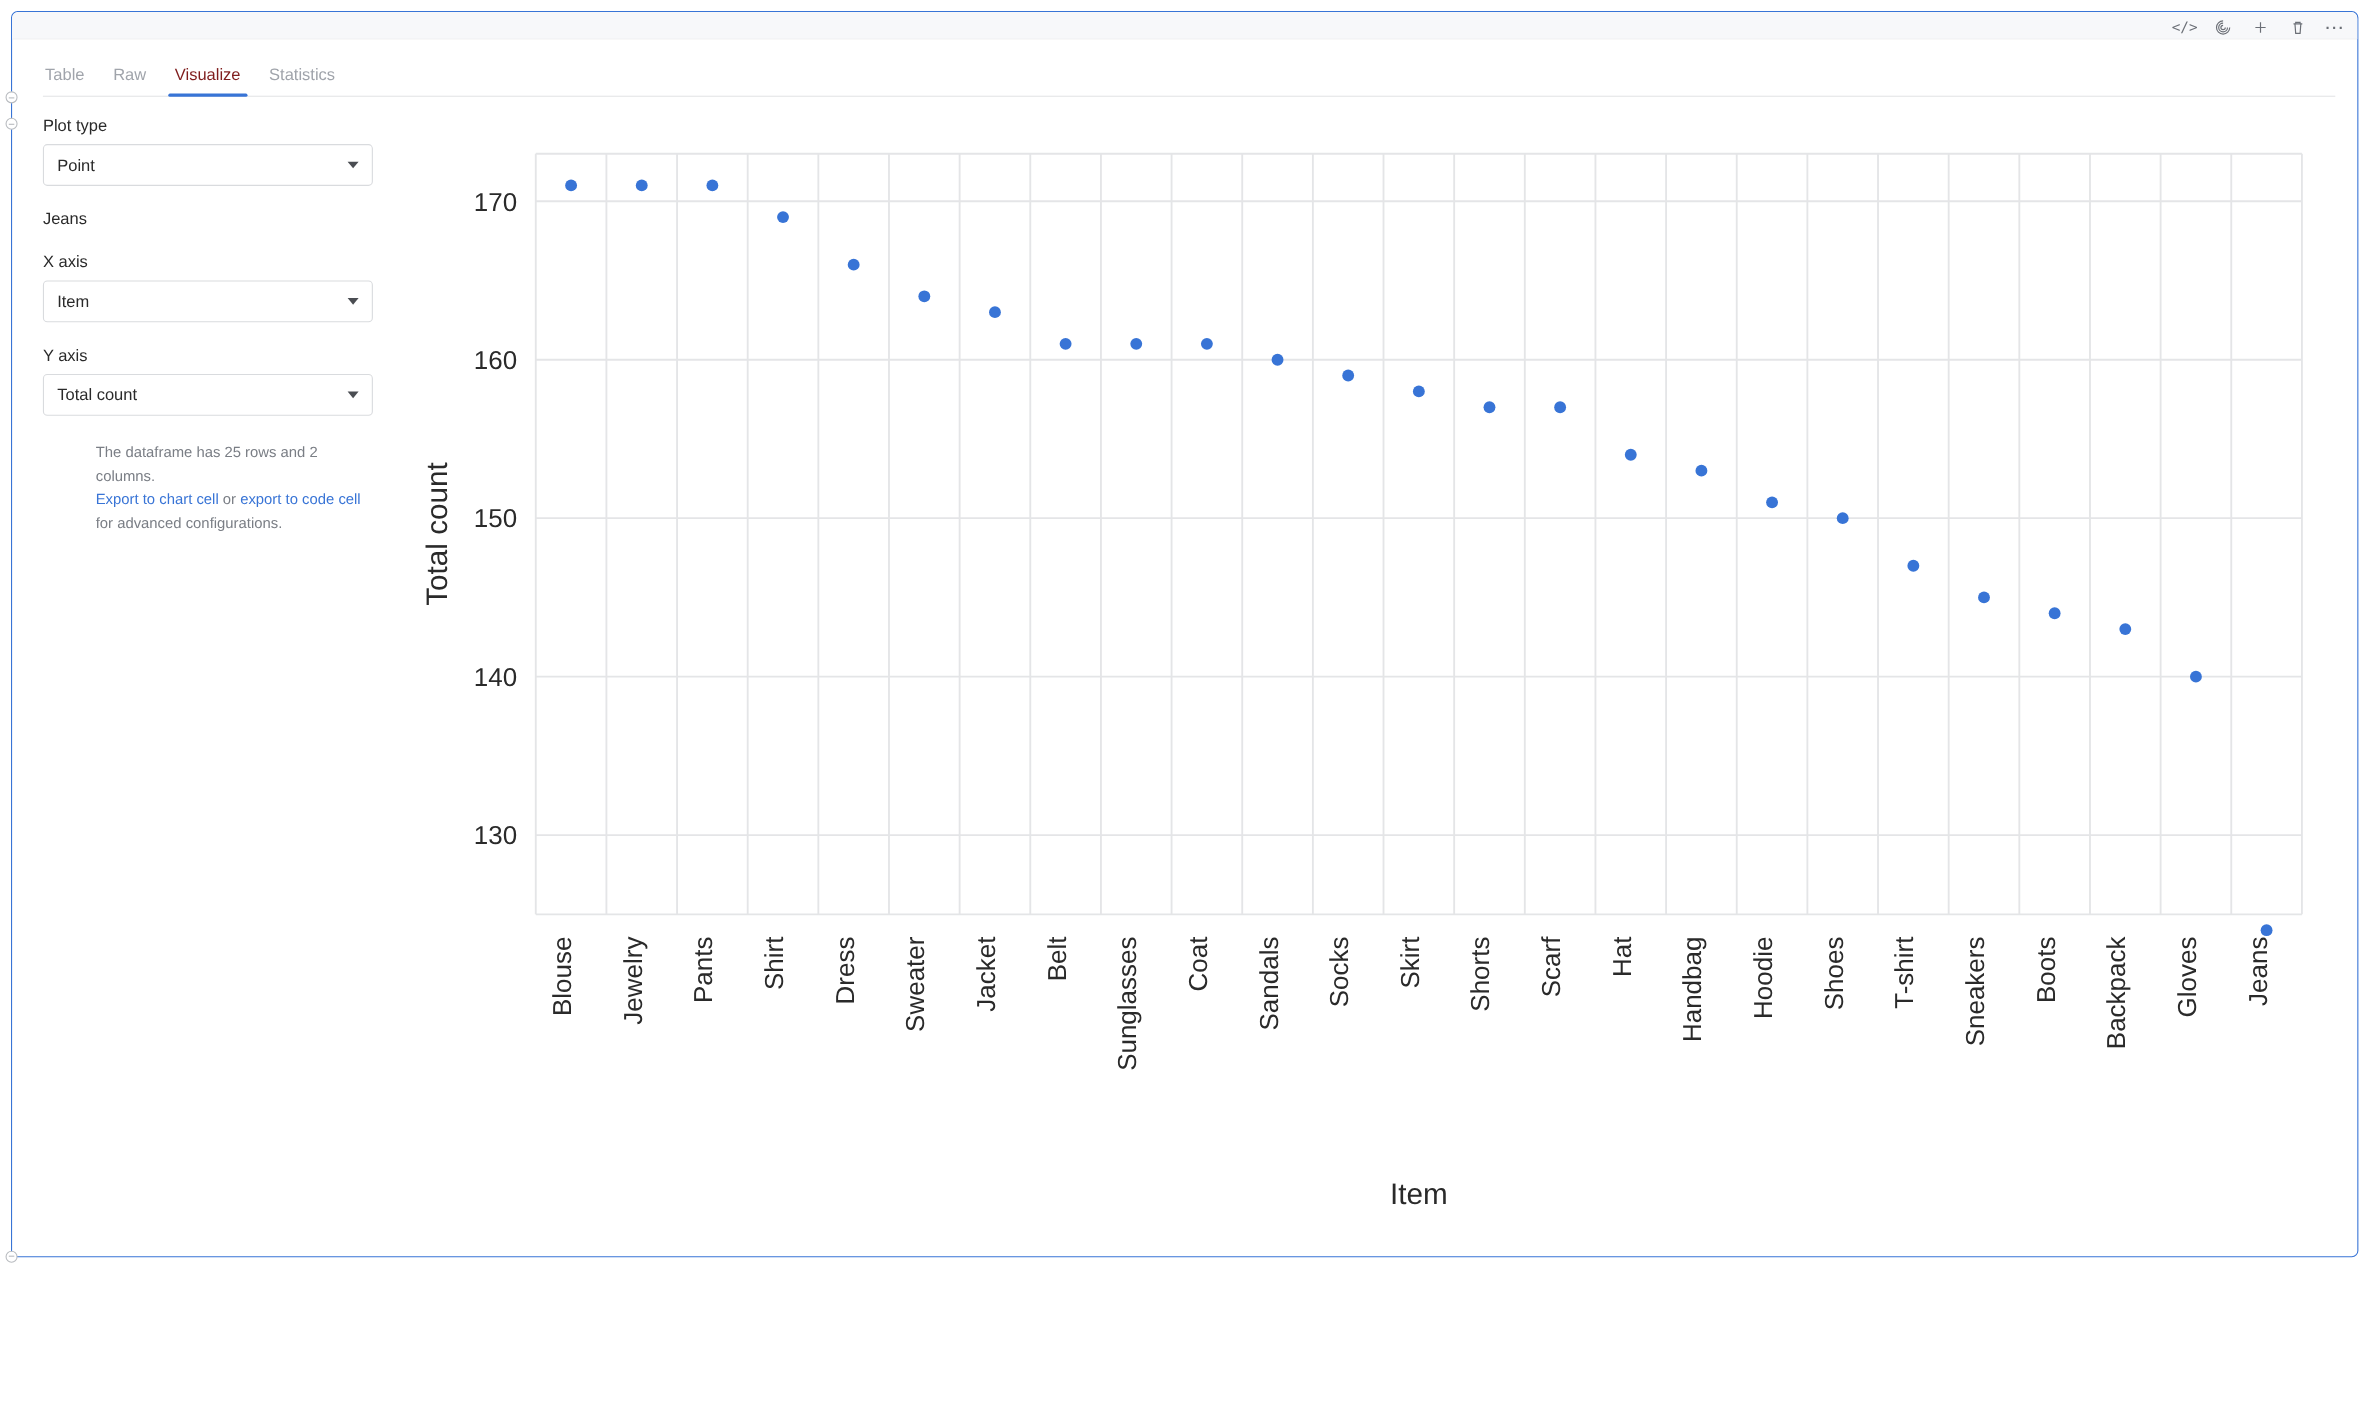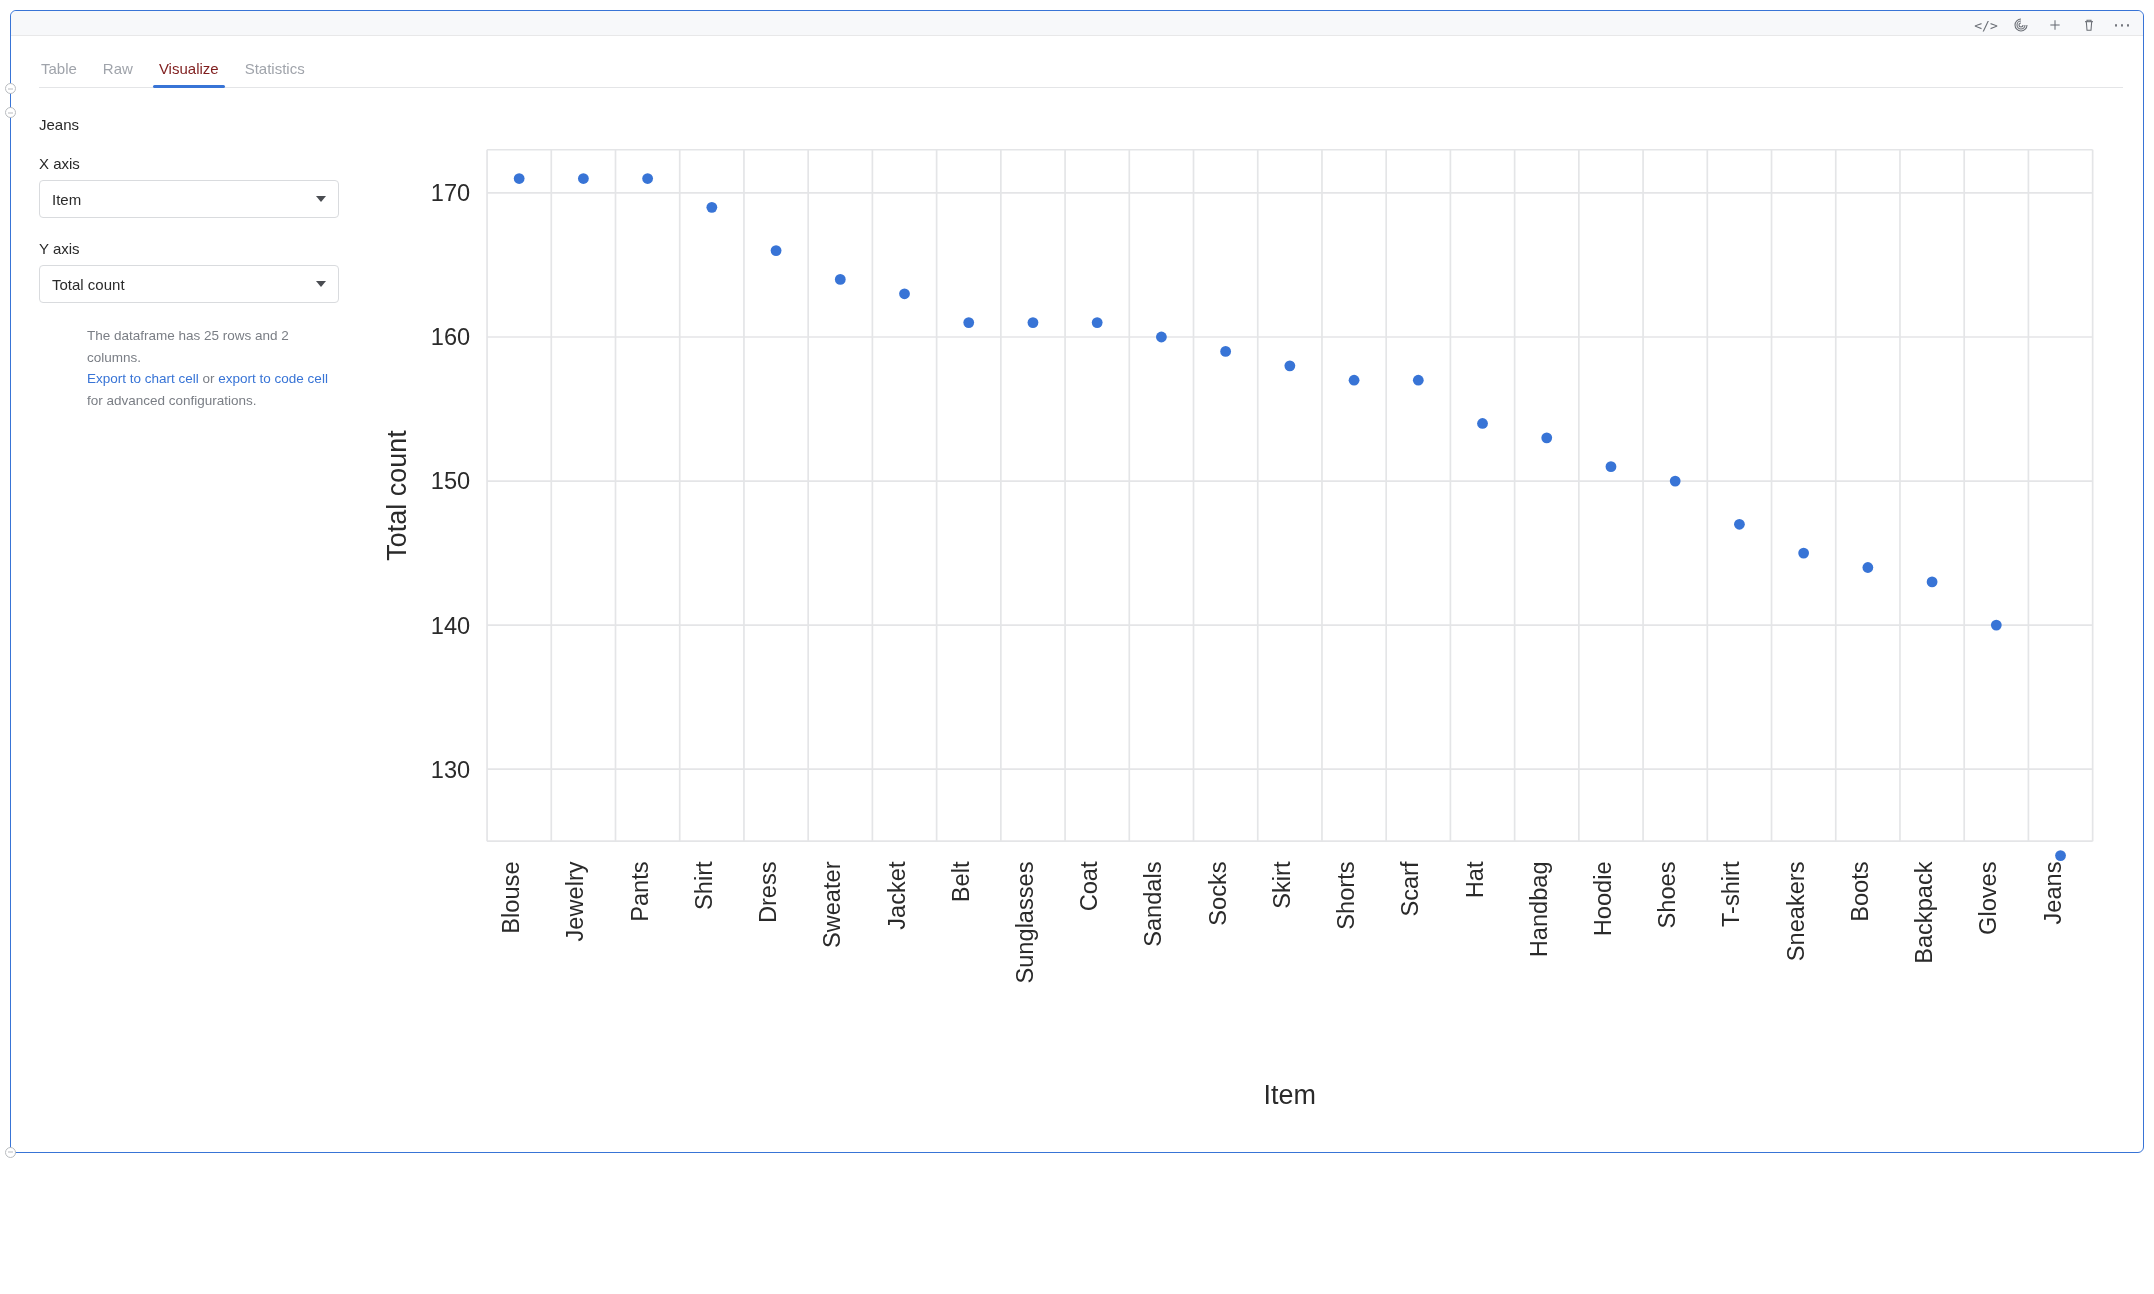--- a/index.html
+++ b/index.html
@@ -70,21 +70,21 @@
     font-size: 16px;
     line-height: 1.55;
     white-space: pre;
     color: #1a1a1a;
   }
   .tok-str { color: #1a8f4e; }
   .output-area { padding: 18px 20px 24px 28px; }
   .tabs {
     display: flex; gap: 22px;
     border-bottom: 1px solid #e4e5e7;
-    margin-bottom: 28px;
+    margin-bottom: 18px;
   }
   .tab {
     padding: 6px 2px 10px 2px;
     color: #a0a4ab;
     font-size: 15px;
     cursor: pointer;
     position: relative;
   }
   .tab.active {
     color: #7f1d1d;
@@ -174,20 +174,27 @@
     <div class="tabs" id="tabs">
         <div class="tab">Table</div>
         <div class="tab">Raw</div>
         <div class="tab active">Visualize</div>
         <div class="tab">Statistics</div>
       </div>
 
     <div class="viz-body">
       <div class="controls">
 
+        <div class="ctrl-group">
+          <div class="ctrl-label">Plot type</div>
+          <div class="select">
+            <span>Point</span>
+            <span class="caret"></span>
+          </div>
+        </div>
 
         <div class="ctrl-group">
           <div class="ctrl-label">Jeans</div>
         </div>
 
         <div class="ctrl-group">
           <div class="ctrl-label">X axis</div>
           <div class="select">
             <span>Item</span>
             <span class="caret"></span>

